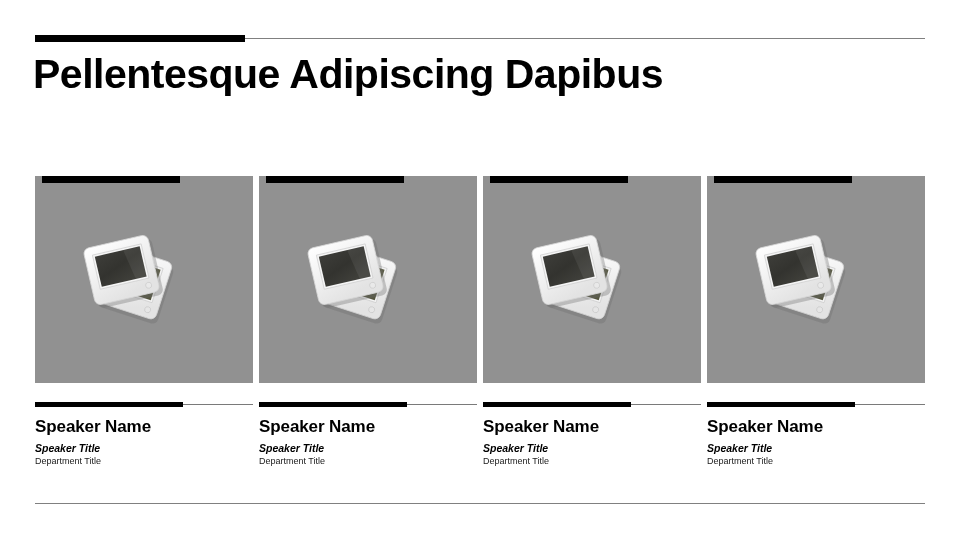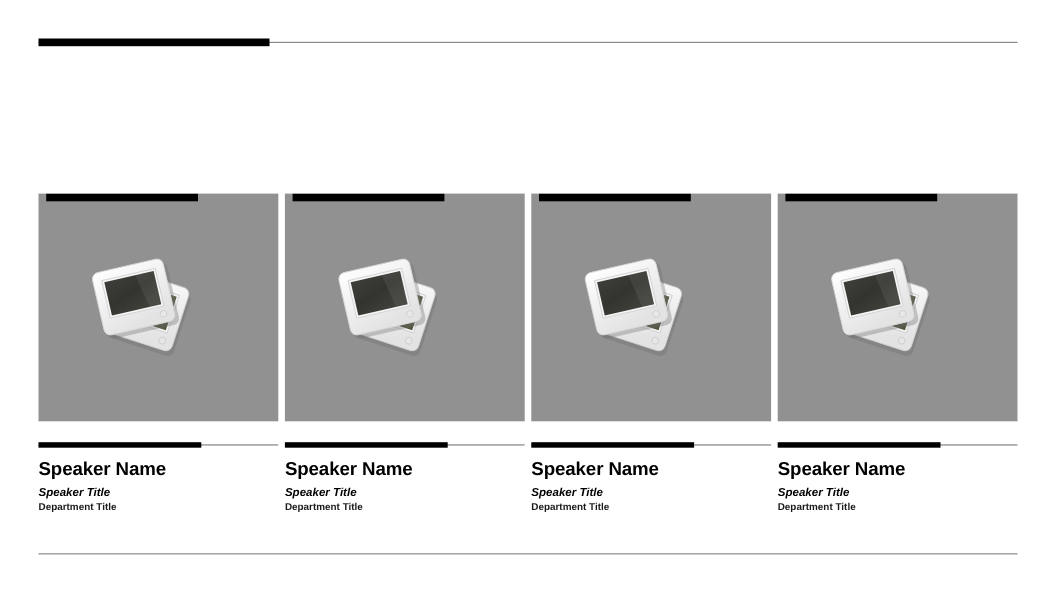--- a/index.html
+++ b/index.html
@@ -129,41 +129,42 @@
     font-size: 10.5px;
     line-height: 13px;
     font-weight: bold;
     color: #000000;
     font-style: italic;
   }
   .department-title {
     margin-top: 0px;
     font-size: 9px;
     line-height: 12px;
-    font-weight: bold;
+    font-weight: normal;
     color: #1a1a1a;
   }
 
   
   .footer-rule {
     position: absolute;
     left: 35px;
     top: 503px;
     width: 890px;
     height: 1px;
     background: #808080;
   }
 </style>
 </head>
 <body>
 
 <div class="slide">
 
   <div class="header-rule"></div>
   <div class="header-accent"></div>
+  <div class="slide-title">Pellentesque Adipiscing Dapibus</div>
 
   <div class="cards">
 
     <div class="card">
       <div class="photo-frame">
         <div class="photo-accent"></div>
         <svg class="photo-icon" viewBox="0 0 125 100">
           <defs>
             <linearGradient id="fw1" x1="0" y1="0" x2="0.4" y2="1">
               <stop offset="0%" stop-color="#ffffff"></stop>

